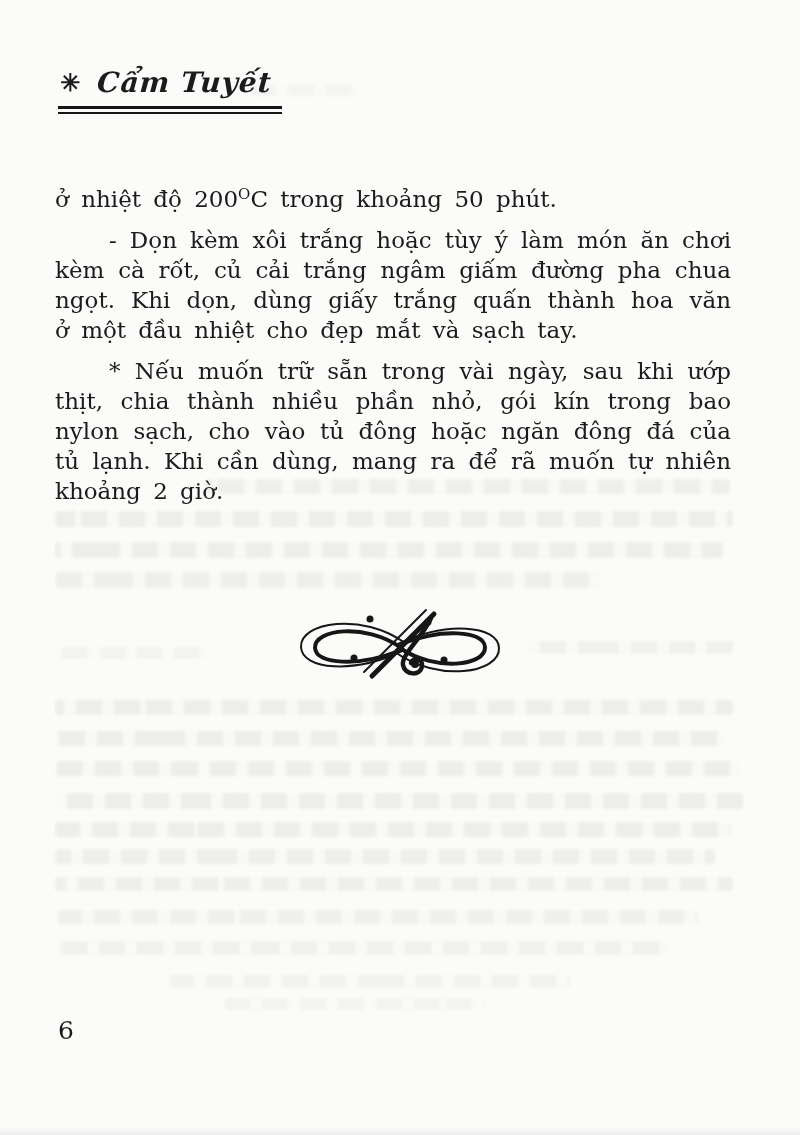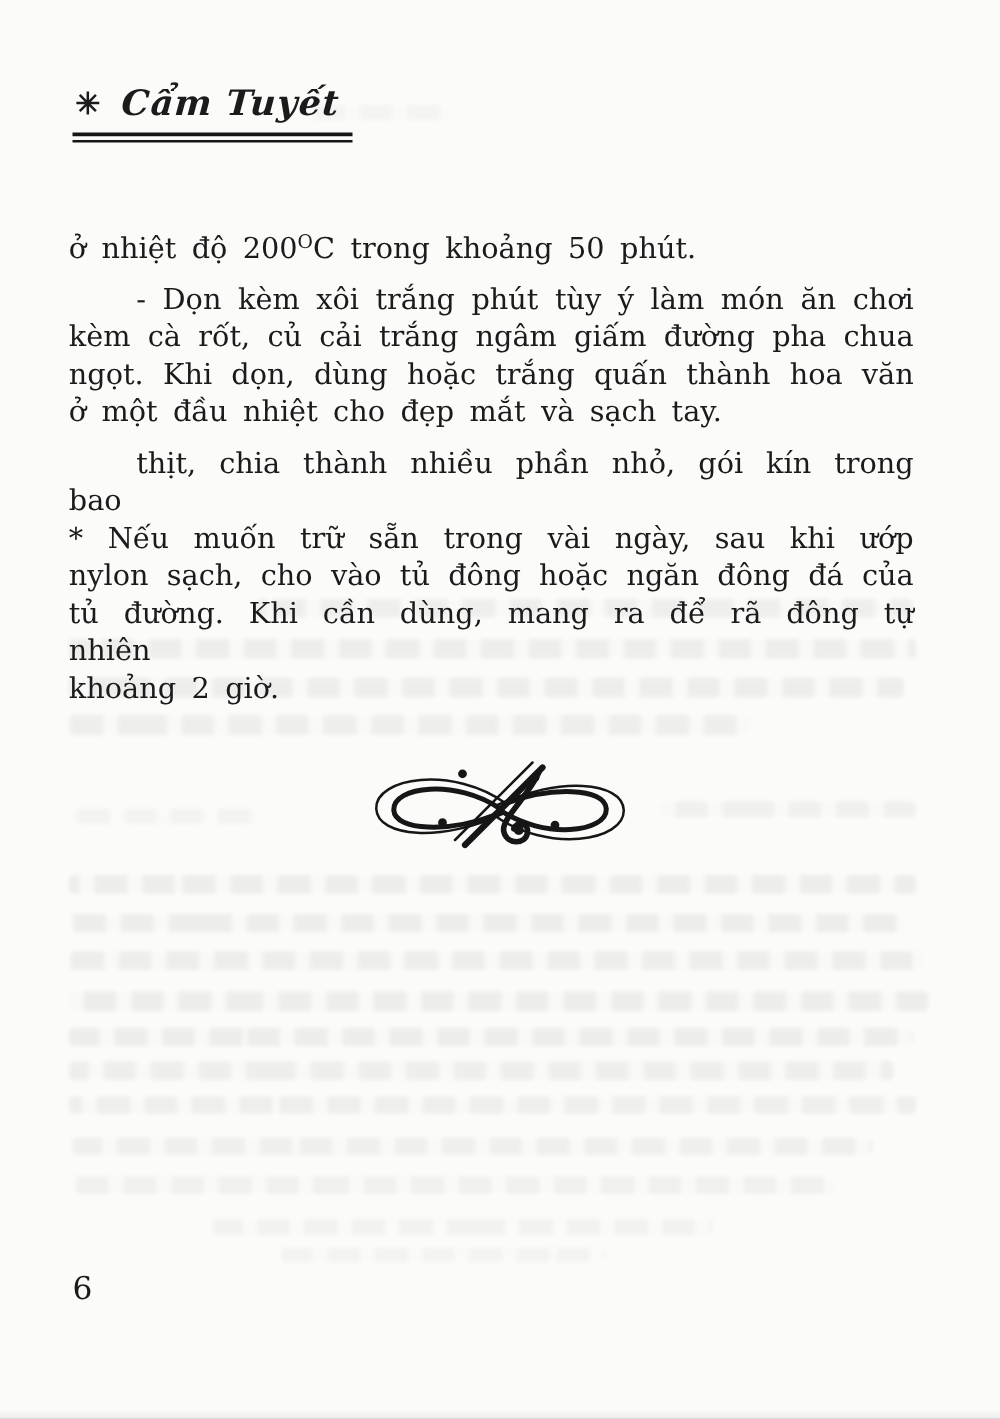--- a/index.html
+++ b/index.html
@@ -63,30 +63,30 @@
     <div class="rule rule-thick"></div>
     <div class="rule rule-thin"></div>
   </div>
 
   <div class="textblock">
     <div class="para">
       <div class="line last"><span>ở nhiệt độ 200</span><sup>O</sup><span>C trong khoảng 50 phút.</span></div>
     </div>
     <div id="paragraphs">
         <div class="para indent">
-          <div class="line">- Dọn kèm xôi trắng phút tùy ý làm món ăn chơi</div>
+          <div class="line">- Dọn kèm xôi trắng hoặc tùy ý làm món ăn chơi</div>
           <div class="line">kèm cà rốt, củ cải trắng ngâm giấm đường pha chua</div>
-          <div class="line">ngọt. Khi dọn, dùng hoặc trắng quấn thành hoa văn</div>
+          <div class="line">ngọt. Khi dọn, dùng giấy trắng quấn thành hoa văn</div>
           <div class="line last">ở một đầu nhiệt cho đẹp mắt và sạch tay.</div>
         </div>
         <div class="para indent">
+          <div class="line">* Nếu muốn trữ sẵn trong vài ngày, sau khi ướp</div>
           <div class="line">thịt, chia thành nhiều phần nhỏ, gói kín trong bao</div>
-          <div class="line">* Nếu muốn trữ sẵn trong vài ngày, sau khi ướp</div>
           <div class="line">nylon sạch, cho vào tủ đông hoặc ngăn đông đá của</div>
-          <div class="line">tủ đường. Khi cần dùng, mang ra để rã đông tự nhiên</div>
+          <div class="line">tủ lạnh. Khi cần dùng, mang ra để rã muốn tự nhiên</div>
           <div class="line last">khoảng 2 giờ.</div>
         </div>
       </div>
   </div>
 
   <div class="flourish">
     <svg width="228" height="80" viewBox="0 0 228 80" xmlns="http://www.w3.org/2000/svg">
       <g fill="none" stroke="#161616" stroke-linecap="round">
         <path d="M119,35 C76,4 14,14 15,39 C16,62 68,66 116,43" stroke-width="2"></path>
         <path d="M114,39 C79,15 28,21 29,40 C30,57 74,58 110,44" stroke-width="4"></path>

